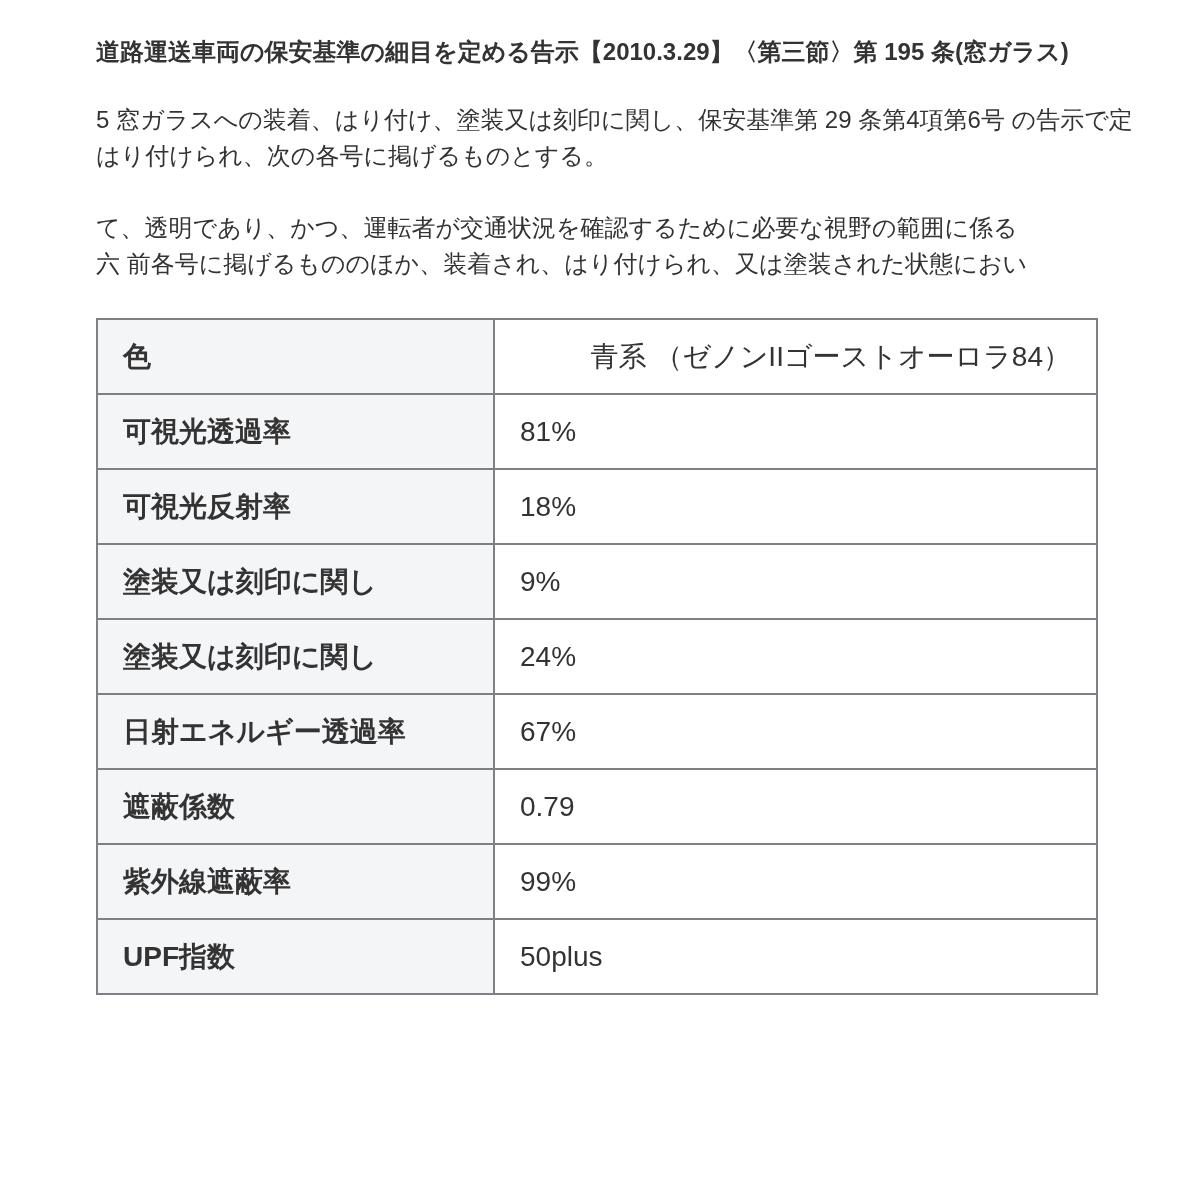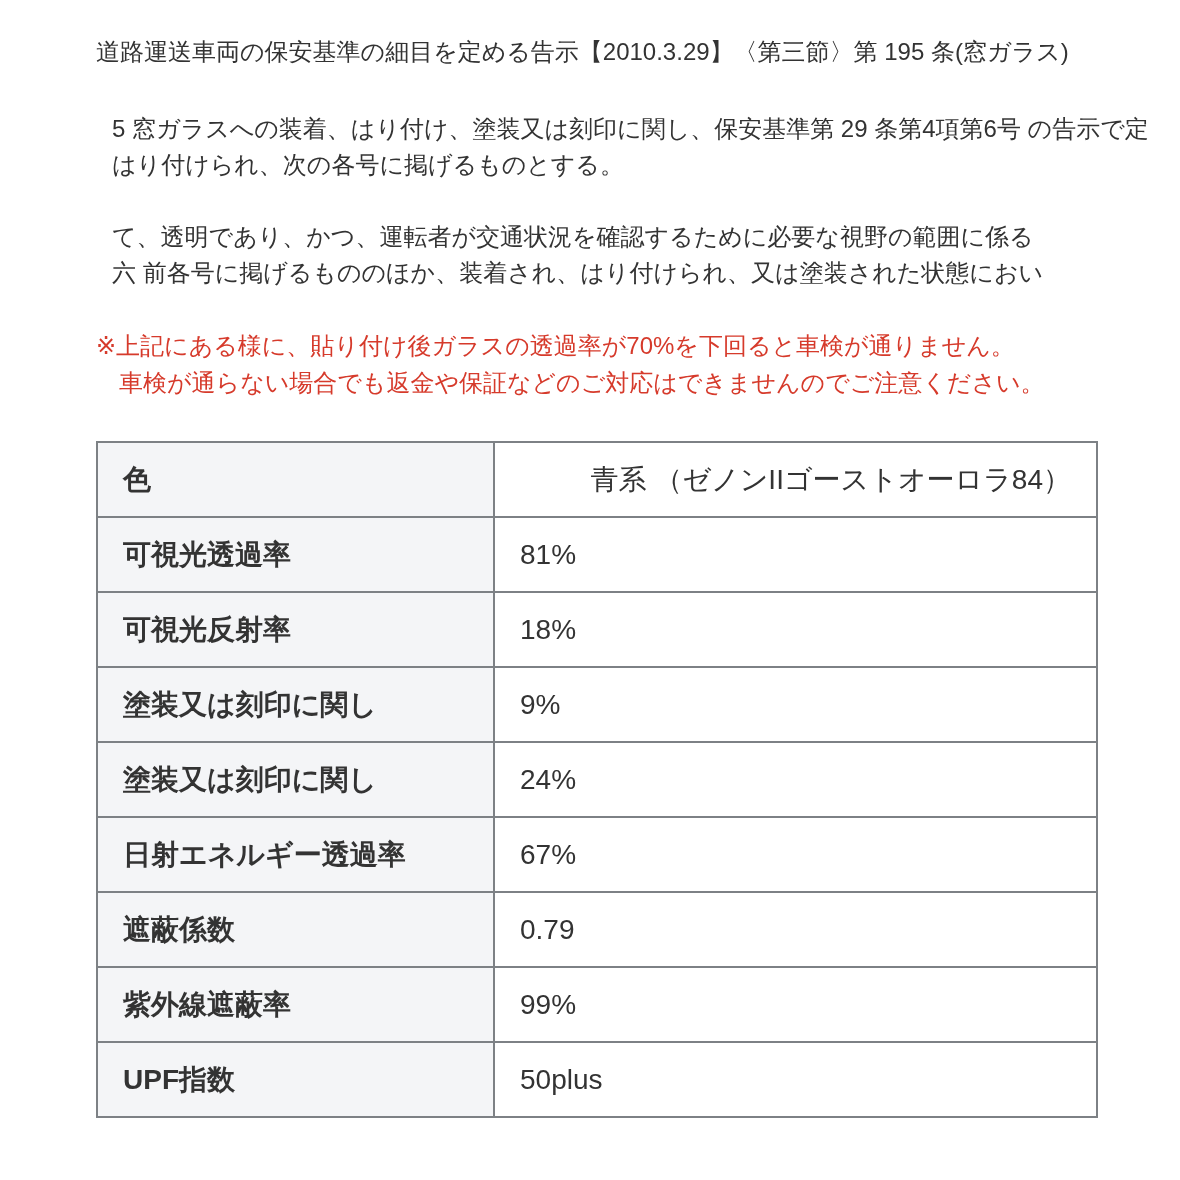--- a/index.html
+++ b/index.html
@@ -18,29 +18,29 @@
     height: 1180px;
     font-family: "Liberation Sans", "DejaVu Sans", sans-serif;
     color: var(--text, #333333);
   }
   .page {
     padding: 36px 0 0 96px;
     width: 1100px;
   }
   .doc-title {
     font-size: 24px;
-    font-weight: normal;
+    font-weight: bold;
     line-height: 31px;
-    margin: 0 0 44px 0;
+    margin: 0 0 35px 0;
     white-space: nowrap;
   }
   .para {
     font-size: 24px;
     line-height: 36px;
-    margin: 0 0 36px 16px;
+    margin: 0 0 36px 0;
   }
   .para .line, .warning .line {
     white-space: nowrap;
   }
   .warning {
     color: var(--accent_red, #d63a2b);
     font-size: 24px;
     line-height: 37px;
     margin: 0 0 40px 0;
   }
@@ -86,24 +86,20 @@
   <div class="para">
     <div class="line">5 窓ガラスへの装着、はり付け、塗装又は刻印に関し、保安基準第 29 条第4項第6号 の告示で定</div>
     <div class="line">はり付けられ、次の各号に掲げるものとする。</div>
   </div>
 
   <div class="para">
     <div class="line">て、透明であり、かつ、運転者が交通状況を確認するために必要な視野の範囲に係る</div>
     <div class="line">六 前各号に掲げるもののほか、装着され、はり付けられ、又は塗装された状態におい</div>
   </div>
 
-  <div class="warning">
-    <div class="line">※上記にある様に、貼り付け後ガラスの透過率が70%を下回ると車検が通りません。</div>
-    <div class="line indent">車検が通らない場合でも返金や保証などのご対応はできませんのでご注意ください。</div>
-  </div>
 
   <table class="spec">
     <tbody>
       <tr>
         <th class="label-cell">色</th>
         <td class="value-cell left">青系 （ゼノンIIゴーストオーロラ84）</td>
       </tr>
       <tr>
         <td class="label-cell">可視光透過率</td>
         <td class="value-cell">81%</td>

